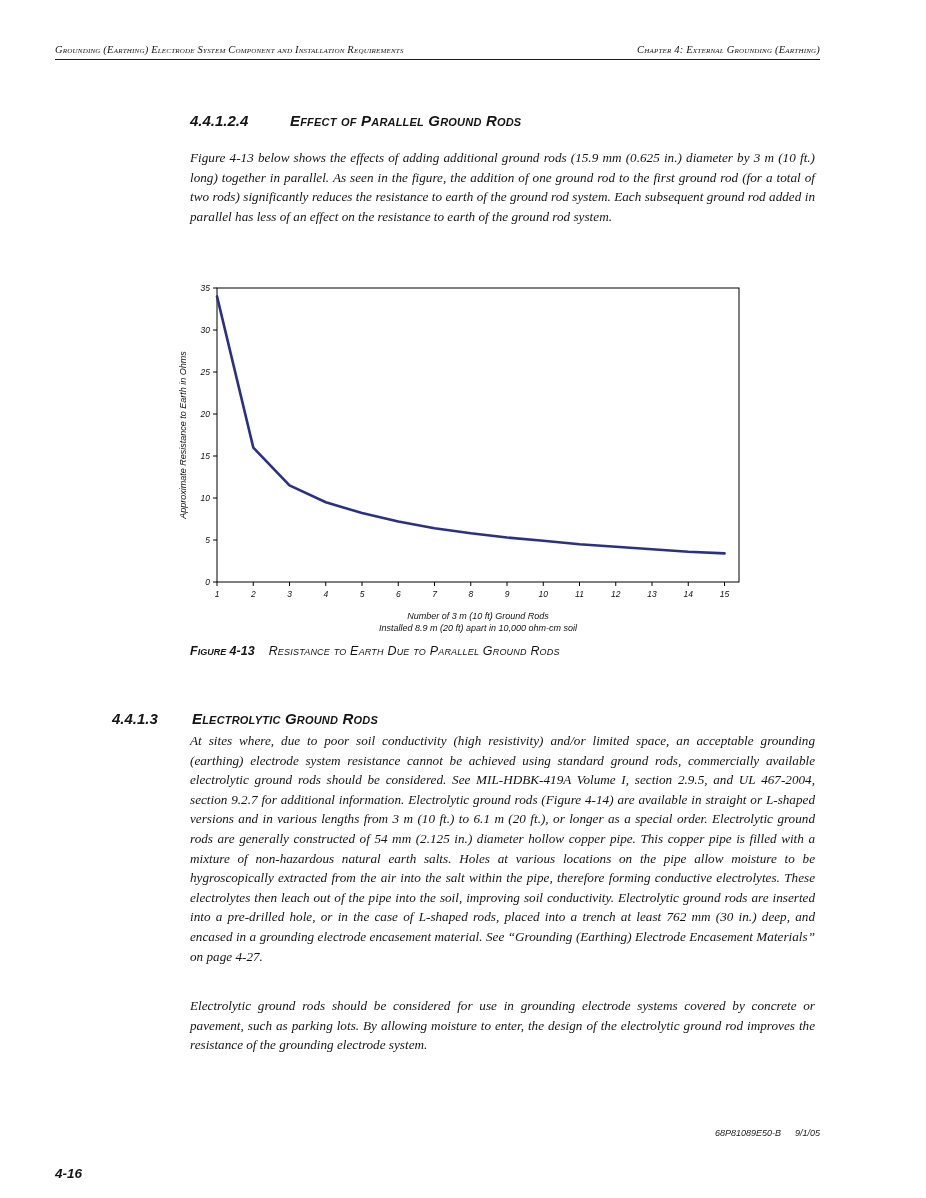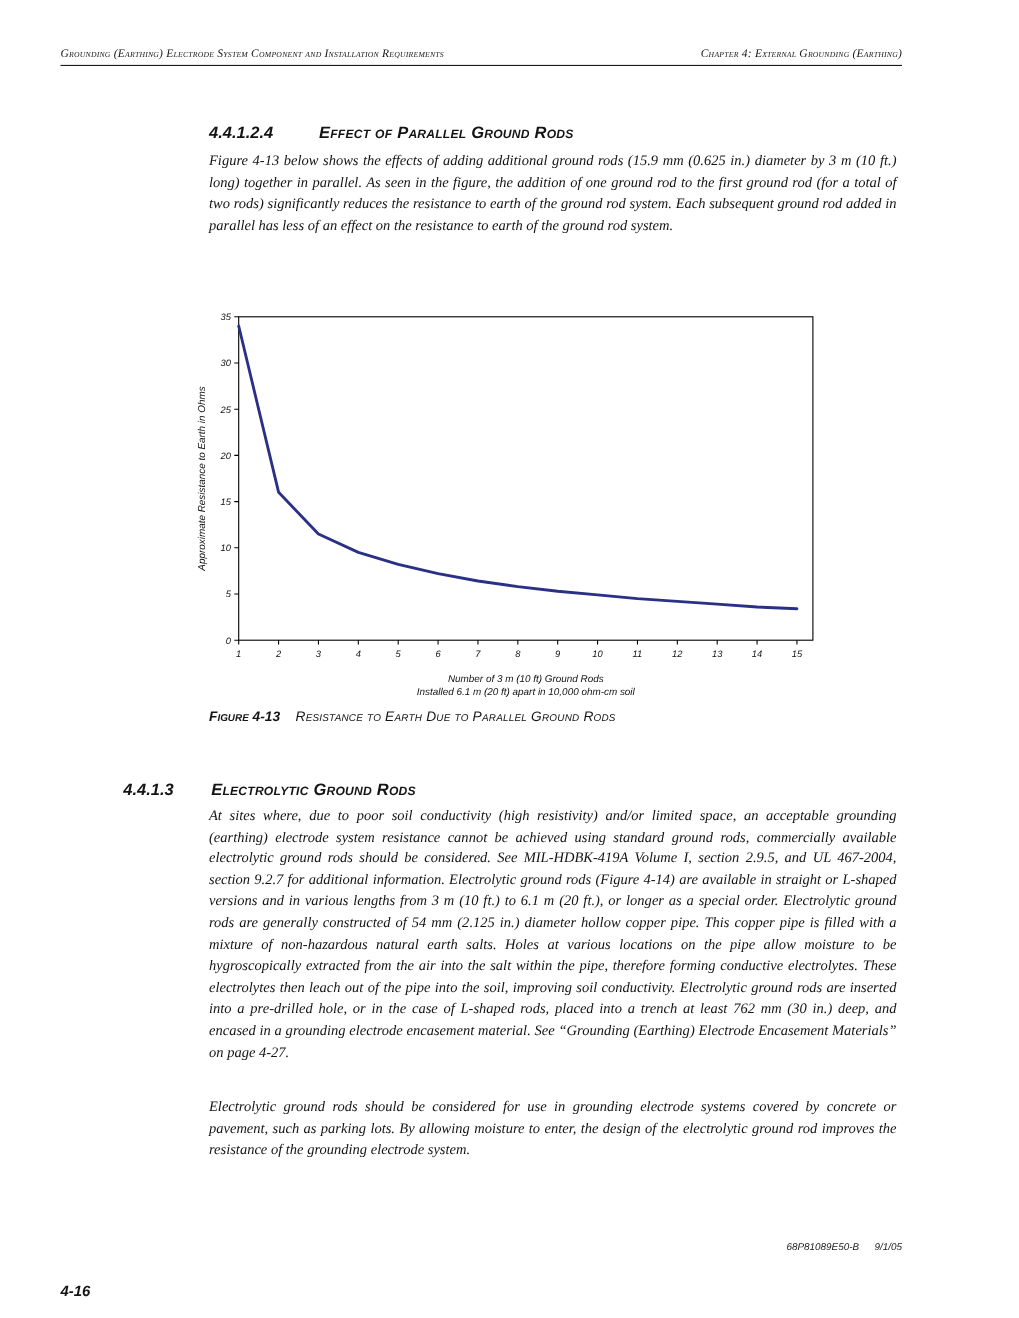--- a/index.html
+++ b/index.html
@@ -51,21 +51,21 @@
   
   .body-text {
     position: absolute;
     left: 190px;
     width: 625px;
     margin: 0;
     font-size: 13.2px;
     line-height: 19.6px;
     text-align: justify;
   }
-  .para-1 { top: 136px; }
+  .para-1 { top: 148px; }
   .para-2 { top: 731px; }
   .para-3 { top: 996px; }
   
   .chart-figure {
     position: absolute;
     left: 175px;
     top: 282px;
     width: 575px;
     margin: 0;
   }
@@ -195,21 +195,21 @@
           <text x="460.99999999999994" y="315" text-anchor="middle" class="tick">13</text>
           <line x1="497.25" y1="300" x2="497.25" y2="304" stroke="#000" stroke-width="1"></line>
           <text x="497.25" y="315" text-anchor="middle" class="tick">14</text>
           <line x1="533.5" y1="300" x2="533.5" y2="304" stroke="#000" stroke-width="1"></line>
           <text x="533.5" y="315" text-anchor="middle" class="tick">15</text>
           <polyline points="26.0,14.4 62.3,165.6 98.5,203.4 134.8,220.2 171.0,231.1 207.3,239.5 243.5,246.2 279.8,251.3 316.0,255.5 352.3,258.8 388.5,262.2 424.8,264.7 461.0,267.2 497.3,269.8 533.5,271.4" fill="none" stroke="#2b3087" stroke-width="2.6" stroke-linejoin="round" stroke-linecap="round"></polyline>
         </svg>
     </div>
     <div class="xaxis-caption">
       <div>Number of 3 m (10 ft) Ground Rods</div>
-      <div>Installed 6.1 m (20 ft) apart in 10,000 ohm-cm soil</div>
+      <div>Installed 8.9 m (20 ft) apart in 10,000 ohm-cm soil</div>
     </div>
   </figure>
 
   <div class="fig-caption">
     <span class="fig-label">Figure 4-13</span><span class="fig-text">Resistance to Earth Due to Parallel Ground Rods</span>
   </div>
 
   <h2 class="heading heading-2">
     <span class="h-num">4.4.1.3</span><span class="h-title">Electrolytic Ground Rods</span>
   </h2>

